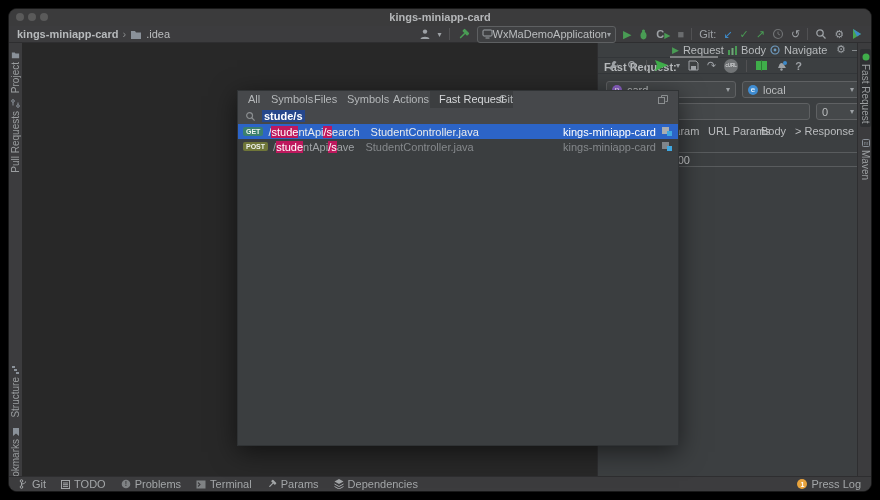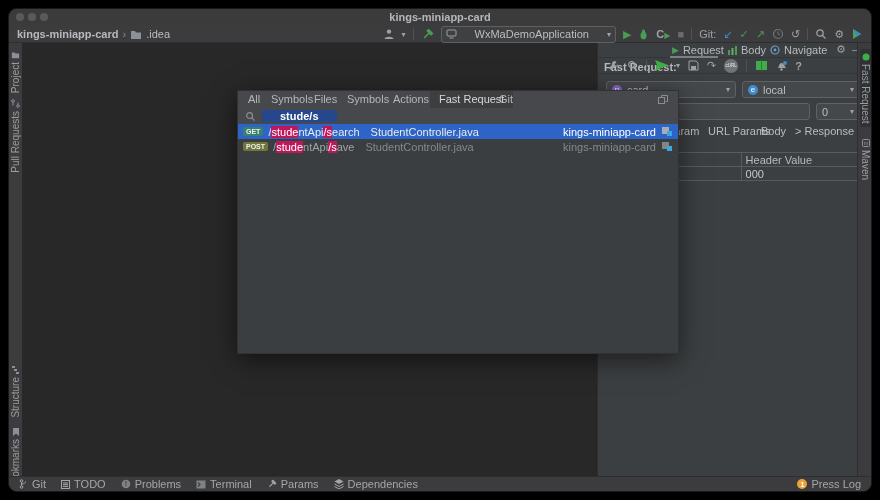--- a/index.html
+++ b/index.html
@@ -11,47 +11,47 @@
   
   #titlebar{left:0;top:0;right:0;height:17px;background:#3b3b3c;}
   .tl{width:8px;height:8px;border-radius:50%;background:#5a5a5a;top:4px;}
   #win-title{left:0;right:0;top:2px;text-align:center;font-weight:bold;color:#b5b7b9;font-size:11px;}
   
   #toolbar{left:0;top:17px;right:0;height:17px;background:#3c3c3e;border-bottom:1px solid #2e2e30;
     display:flex;align-items:center;box-sizing:border-box;}
   #crumbs{display:flex;align-items:center;gap:4px;padding-left:8px;}
   #toolbar-right{margin-left:auto;display:flex;align-items:center;gap:7px;padding-right:8px;}
   .sep{width:1px;height:12px;background:#515153;}
-  .combo{display:inline-flex;align-items:center;gap:18px;border:1px solid #5e6062;border-radius:3px;
+  .combo{display:inline-flex;align-items:center;gap:0;border:1px solid #5e6062;border-radius:3px;
     height:15px;padding:0 4px;background:#3f4042;}
   .g{color:#499c54;} .bl{color:#3d8ac9;} .gray{color:#9da1a5;}
   .caret{font-size:8px;color:#9da1a5;}
   
   .strip-label{writing-mode:vertical-rl;font-size:10px;color:#9b9ea0;display:flex;align-items:center;gap:4px;}
   .strip-left .strip-label{transform:rotate(180deg);}
   
   #editor{left:13px;top:34px;width:575px;bottom:15px;background:#282828;}
   
   #fr-panel{left:588px;top:34px;width:266px;bottom:15px;background:#3c3f41;border-left:1px solid #2e2e30;box-sizing:border-box;}
   .fr-tab{display:inline-flex;align-items:center;gap:4px;color:#b7babc;}
   .underline{height:2px;background:#7d7f81;}
   .icon{display:inline-block;vertical-align:middle;line-height:0;}
   .combo2{position:absolute;height:17px;border:1px solid #5f6163;border-radius:3px;background:#45484a;
     display:flex;align-items:center;gap:5px;padding:0 5px;box-sizing:border-box;}
   .circ{width:10px;height:10px;border-radius:50%;color:#fff;font-size:8px;display:inline-flex;
     align-items:center;justify-content:center;line-height:1;}
   .combo2 .caret{margin-left:auto;}
   
-  #popup{left:237px;top:90px;width:442px;height:264px;background:#3b3e40;z-index:50;
+  #popup{left:237px;top:90px;width:442px;height:356px;background:#3b3e40;z-index:50;
     box-shadow:0 6px 24px rgba(0,0,0,.55);border:1px solid #303335;box-sizing:border-box;}
   #popup-tabs{left:0;top:0;right:0;height:17px;background:#46484b;}
   .ptab{position:absolute;top:0;height:17px;line-height:17px;color:#b4b7b9;}
   .ptab.active{background:#3c3e40;color:#d6d8da;padding:0 9px;}
   #popup-search{left:0;top:17px;right:0;height:16px;background:#46484b;display:flex;align-items:center;}
-  #query{background:#26478c;color:#fff;padding:0 18px;margin-left:6px;font-weight:bold;}
+  #query{background:#26478c;color:#fff;padding:0 2px;margin-left:6px;font-weight:bold;}
   #search-hint{margin-left:auto;margin-right:8px;color:#7d8185;}
   .rrow{left:0;right:0;height:15px;display:flex;align-items:center;gap:5px;padding:0 5px;box-sizing:border-box;}
   .rrow.selected{background:#2c64c7;}
   .badge{font-size:7px;font-weight:bold;color:#eef2ee;border-radius:2px;padding:1px 3px;line-height:1;}
   .badge.get{background:#3b806e;} .badge.post{background:#6f7639;}
   .hl{background:#be185d;color:#fff;}
   .rrow .path{white-space:pre;color:#e8eaec;}
   .rrow.dim .path{color:#9fa2a5;}
   .rrow .file{margin-left:6px;color:#e8eaec;}
   .rrow.dim .file{color:#85888b;}
@@ -256,24 +256,20 @@
     <div class="abs" style="left:0;top:82px;right:0;height:14px">
       <span class="abs" style="left:69px">Param</span>
       <span class="abs" style="left:110px">URL Params</span>
       <span class="abs" style="left:163px">Body</span>
       <span class="abs" style="left:197px">&gt; Response</span>
     </div>
 
     <div class="abs" style="left:6px;top:109px;width:254px">
       <table class="hdr">
         <tbody>
-            <tr>
-          <td style="width:54%"></td>
-          <td style="color:#b8bbbd">Header Value</td>
-        </tr>
         <tr>
           <td></td>
           <td style="color:#c6c8ca">000</td>
         </tr>
       </tbody>
         </table>
     </div>
   </div>
 
   <div class="abs" style="right:0;top:34px;width:14px;bottom:15px;background:#3c3c3e;border-left:1px solid #2e2e30;box-sizing:border-box">

